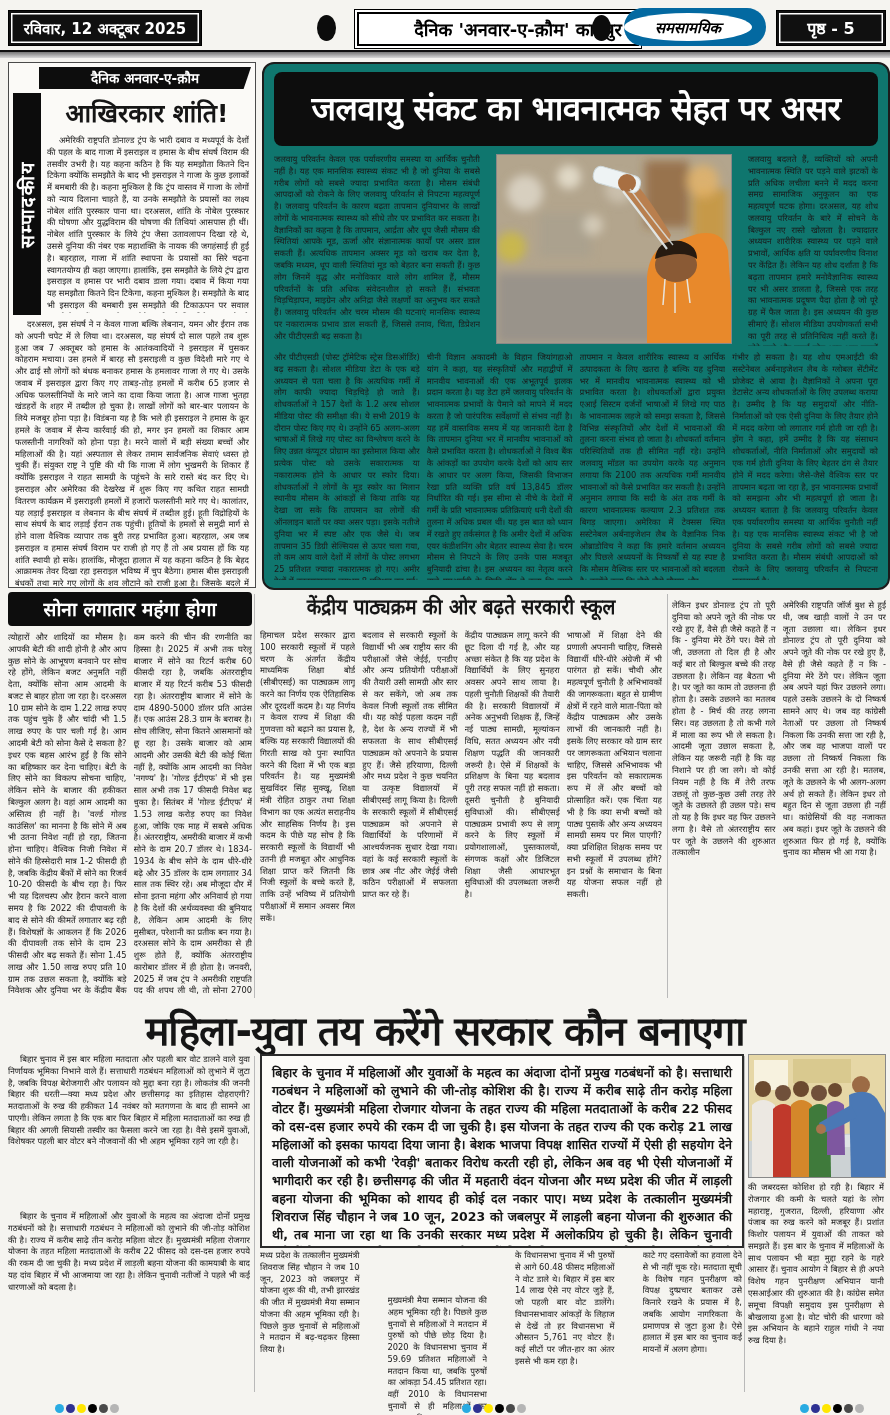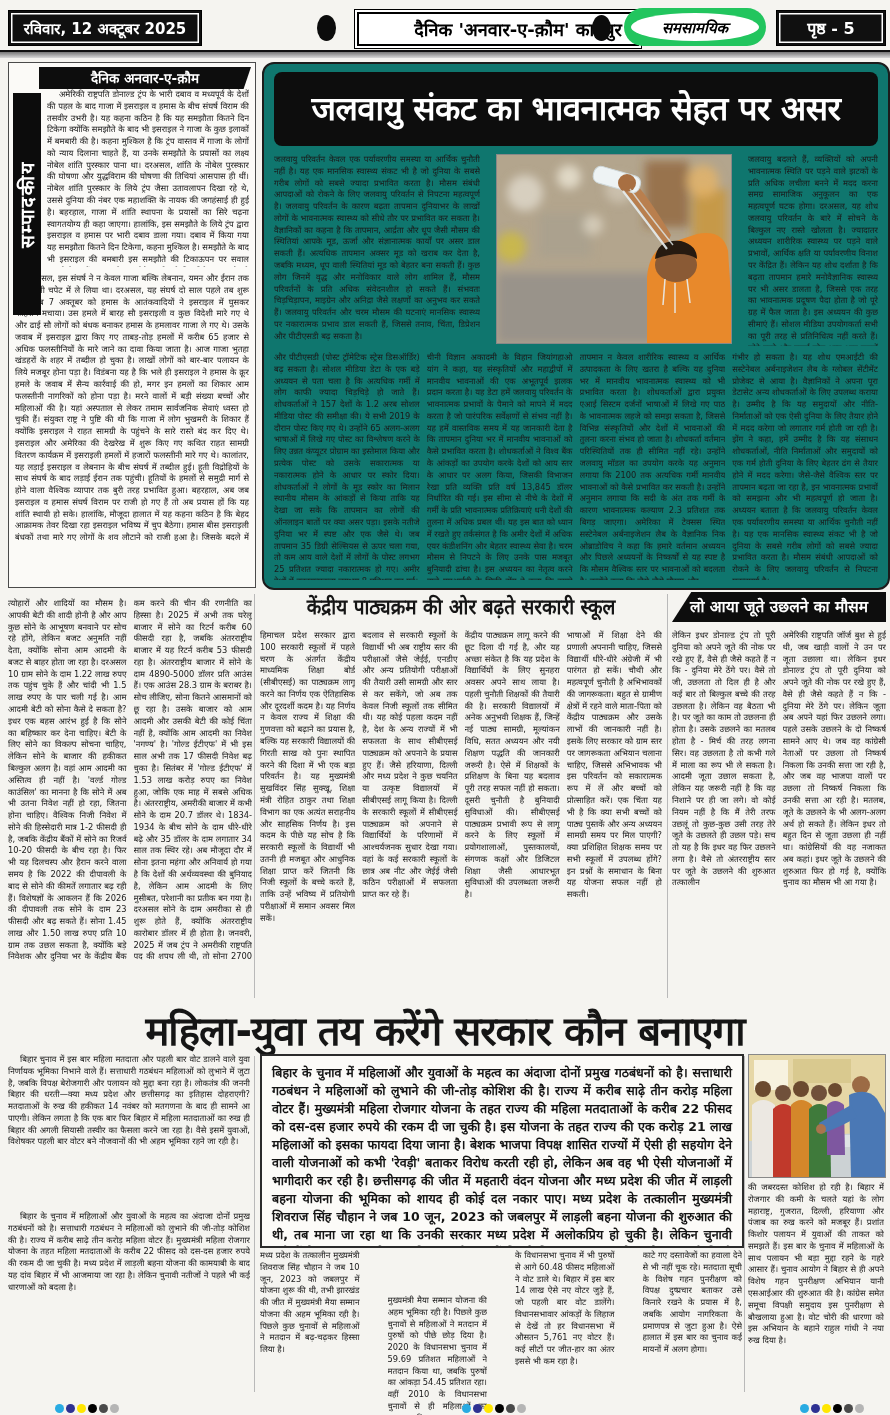--- a/index.html
+++ b/index.html
@@ -5,21 +5,21 @@
   html,body{margin:0;padding:0;}
   body{width:890px;height:1415px;position:relative;background:#f5f4f0;
        font-family:"DejaVu Sans","Liberation Sans",sans-serif;color:#151515;}
   .abs{position:absolute;}
   
   .mbox{background:#101010;color:#fff;border:1.5px solid #000;box-shadow:inset 0 0 0 2px #101010, inset 0 0 0 3.5px #fff;
         display:flex;align-items:center;justify-content:center;font-weight:bold;}
   .titlebox{background:#fff;color:#000;border:2px solid #000;box-shadow:0 0 0 2px #fff,0 0 0 3px #000;
         display:flex;align-items:center;justify-content:center;font-weight:bold;}
   .bullet{background:#0c0c0c;border-radius:50%;}
-  .blob{background:#22c55e;border-radius:20px;display:flex;align-items:center;justify-content:center;}
+  .blob{background:#0369a1;border-radius:20px;display:flex;align-items:center;}
   .blob .inner{background:#fff;border-radius:50%;width:128px;height:28px;display:flex;align-items:center;justify-content:center;
         font-weight:bold;font-style:italic;font-size:15px;color:#000;}
   .hrule{background:linear-gradient(#777,#d9d9d9);border-top:2px solid #111;}
   
   .bodytext{font-size:8.3px;line-height:1.42;text-align:justify;color:#1a1a1a;overflow:hidden;}
   .banner{background:#0d0d0d;color:#fff;font-weight:bold;text-align:center;overflow:hidden;}
   .colflex{display:flex;gap:7px;}
   .colflex > div{flex:1;}
   .vrule{background:#b9b9b9;width:1px;}
   
@@ -53,20 +53,21 @@
   <span class="abs bullet" style="left:592px;top:15px;width:19px;height:26px;"></span>
   <div class="abs blob" style="left:624px;top:8px;width:142px;height:38px;">
     <div class="inner">समसामयिक</div>
   </div>
   <div class="abs mbox" style="left:776px;top:10px;width:108px;height:34px;font-size:16px;">पृष्ठ - 5</div>
   <div class="abs hrule" style="left:0;top:50px;width:890px;height:6px;"></div>
 
   <div class="abs edbox" style="left:8px;top:62px;width:246px;height:524px;">
     <div class="banner edkicker">दैनिक अनवार-ए-क़ौम</div>
     <div class="abs edstrip" style="left:4px;top:30px;width:28px;height:222px;">सम्पादकीय</div>
+    <div class="edtitle">आखिरकार शांति!</div>
     <p class="bodytext" style="margin-left:38px;height:178px;">अमेरिकी राष्ट्रपति डोनाल्ड ट्रंप के भारी दबाव व मध्यपूर्व के देशों की पहल के बाद गाजा में इसराइल व हमास के बीच संघर्ष विराम की तसवीर उभरी है। यह कहना कठिन है कि यह समझौता कितने दिन टिकेगा क्योंकि समझौते के बाद भी इसराइल ने गाजा के कुछ इलाकों में बमबारी की है। कहना मुश्किल है कि ट्रंप वास्तव में गाजा के लोगों को न्याय दिलाना चाहते हैं, या उनके समझौते के प्रयासों का लक्ष्य नोबेल शांति पुरस्कार पाना था। दरअसल, शांति के नोबेल पुरस्कार की घोषणा और युद्धविराम की घोषणा की तिथियां आसपास ही थीं। नोबेल शांति पुरस्कार के लिये ट्रंप जैसा उतावलापन दिखा रहे थे, उससे दुनिया की नंबर एक महाशक्ति के नायक की जगहंसाई ही हुई है। बहरहाल, गाजा में शांति स्थापना के प्रयासों का सिरे चढ़ना स्वागतयोग्य ही कहा जाएगा। हालांकि, इस समझौते के लिये ट्रंप द्वारा इसराइल व हमास पर भारी दबाव डाला गया। दबाव में किया गया यह समझौता कितने दिन टिकेगा, कहना मुश्किल है। समझौते के बाद भी इसराइल की बमबारी इस समझौते की टिकाऊपन पर सवाल उठाती है। वहीं हमास भी समझौते पर कितने दिन टिकेगा, यह देखने वाली बात होगी। निश्चित रूप से इस अशांत क्षेत्र और पश्चिमी एशिया में शांति की उम्मीद हकीकत बनी।</p>
     <p class="bodytext" style="height:268px;">दरअसल, इस संघर्ष ने न केवल गाजा बल्कि लेबनान, यमन और ईरान तक को अपनी चपेट में ले लिया था। दरअसल, यह संघर्ष दो साल पहले तब शुरू हुआ जब 7 अक्तूबर को हमास के आतंकवादियों ने इसराइल में घुसकर कोहराम मचाया। उस हमले में बारह सौ इसराइली व कुछ विदेशी मारे गए थे और ढाई सौ लोगों को बंधक बनाकर हमास के हमलावर गाजा ले गए थे। उसके जवाब में इसराइल द्वारा किए गए ताबड़-तोड़ हमलों में करीब 65 हजार से अधिक फलस्तीनियों के मारे जाने का दावा किया जाता है। आज गाजा भुतहा खंडहरों के शहर में तब्दील हो चुका है। लाखों लोगों को बार-बार पलायन के लिये मजबूर होना पड़ा है। विडंबना यह है कि भले ही इसराइल ने हमास के क्रूर हमले के जवाब में सैन्य कार्रवाई की हो, मगर इन हमलों का शिकार आम फलस्तीनी नागरिकों को होना पड़ा है। मरने वालों में बड़ी संख्या बच्चों और महिलाओं की है। यहां अस्पताल से लेकर तमाम सार्वजनिक सेवाएं ध्वस्त हो चुकी हैं। संयुक्त राष्ट्र ने पुष्टि की थी कि गाजा में लोग भुखमरी के शिकार हैं क्योंकि इसराइल ने राहत सामग्री के पहुंचने के सारे रास्ते बंद कर दिए थे। इसराइल और अमेरिका की देखरेख में शुरू किए गए कथित राहत सामग्री वितरण कार्यक्रम में इसराइली हमलों में हजारों फलस्तीनी मारे गए थे। कालांतर, यह लड़ाई इसराइल व लेबनान के बीच संघर्ष में तब्दील हुई। हूती विद्रोहियों के साथ संघर्ष के बाद लड़ाई ईरान तक पहुंची। हूतियों के हमलों से समुद्री मार्ग से होने वाला वैश्विक व्यापार तक बुरी तरह प्रभावित हुआ। बहरहाल, अब जब इसराइल व हमास संघर्ष विराम पर राजी हो गए हैं तो अब प्रयास हों कि यह शांति स्थायी हो सके। हालांकि, मौजूदा हालात में यह कहना कठिन है कि बेहद आक्रामक तेवर दिखा रहा इसराइल भविष्य में चुप बैठेगा। हमास बीस इसराइली बंधकों तथा मारे गए लोगों के शव लौटाने को राजी हुआ है। जिसके बदले में इसराइल द्वारा हमास के कुछ लड़ाकों समेत हजारों फलस्तीन कैदियों को रिहा किया जाना है।</p>
   </div>
 
   <div class="abs climbox" style="left:262px;top:62px;width:624px;height:524px;">
     <div class="banner climbanner">जलवायु संकट का भावनात्मक सेहत पर असर</div>
     <div style="display:flex;gap:16px;padding:2px 10px 0 10px;height:192px;">
       <div class="bodytext" style="width:206px;height:192px;">जलवायु परिवर्तन केवल एक पर्यावरणीय समस्या या आर्थिक चुनौती नहीं है। यह एक मानसिक स्वास्थ्य संकट भी है जो दुनिया के सबसे गरीब लोगों को सबसे ज्यादा प्रभावित करता है। मौसम संबंधी आपदाओं को रोकने के लिए जलवायु परिवर्तन से निपटना महत्वपूर्ण है। जलवायु परिवर्तन के कारण बढ़ता तापमान दुनियाभर के लाखों लोगों के भावनात्मक स्वास्थ्य को सीधे तौर पर प्रभावित कर सकता है। वैज्ञानिकों का कहना है कि तापमान, आर्द्रता और धूप जैसी मौसम की स्थितियां आपके मूड, ऊर्जा और संज्ञानात्मक कार्यों पर असर डाल सकती हैं। अत्यधिक तापमान अक्सर मूड को खराब कर देता है, जबकि मध्यम, धूप वाली स्थितियां मूड को बेहतर बना सकती हैं। कुछ लोग जिनमें वृद्ध और मनोविकार वाले लोग शामिल हैं, मौसम परिवर्तनों के प्रति अधिक संवेदनशील हो सकते हैं। संभवतः चिड़चिड़ापन, माइग्रेन और अनिद्रा जैसे लक्षणों का अनुभव कर सकते हैं। जलवायु परिवर्तन और चरम मौसम की घटनाएं मानसिक स्वास्थ्य पर नकारात्मक प्रभाव डाल सकती हैं, जिससे तनाव, चिंता, डिप्रेशन और पीटीएसडी बढ़ सकता है।</div>
       <div class="photo-frame" style="width:234px;height:188px;">
         <svg width="234" height="188" viewBox="0 0 234 188">
@@ -108,38 +109,38 @@
       <div class="bodytext" style="height:228px;">चीनी विज्ञान अकादमी के विहान जियांगहाओ यांग ने कहा, यह संस्कृतियों और महाद्वीपों में मानवीय भावनाओं की एक अभूतपूर्व झलक प्रदान करता है। यह डेटा हमें जलवायु परिवर्तन के भावनात्मक प्रभावों के पैमाने को मापने में मदद करता है जो पारंपरिक सर्वेक्षणों से संभव नहीं है। यह हमें वास्तविक समय में यह जानकारी देता है कि तापमान दुनिया भर में मानवीय भावनाओं को कैसे प्रभावित करता है। शोधकर्ताओं ने विश्व बैंक के आंकड़ों का उपयोग करके देशों को आय स्तर के आधार पर अलग किया, जिसकी विभाजन रेखा प्रति व्यक्ति प्रति वर्ष 13,845 डॉलर निर्धारित की गई। इस सीमा से नीचे के देशों में गर्मी के प्रति भावनात्मक प्रतिक्रियाएं धनी देशों की तुलना में अधिक प्रबल थीं। यह इस बात को ध्यान में रखते हुए तर्कसंगत है कि अमीर देशों में अधिक एयर कंडीशनिंग और बेहतर स्वास्थ्य सेवा है। चरम मौसम से निपटने के लिए उनके पास मजबूत बुनियादी ढांचा है। इस अध्ययन का नेतृत्व करने वाले एमआईटी के सिकी झेंग ने कहा कि हमारे अध्ययन से पता चलता है कि बढ़ता</div>
       <div class="bodytext" style="height:228px;">तापमान न केवल शारीरिक स्वास्थ्य व आर्थिक उत्पादकता के लिए खतरा है बल्कि यह दुनिया भर में मानवीय भावनात्मक स्वास्थ्य को भी प्रभावित करता है। शोधकर्ताओं द्वारा प्रयुक्त एआई सिस्टम दर्जनों भाषाओं में लिखे गए पाठ के भावनात्मक लहजे को समझ सकता है, जिससे विभिन्न संस्कृतियों और देशों में भावनाओं की तुलना करना संभव हो जाता है। शोधकर्ता वर्तमान परिस्थितियों तक ही सीमित नहीं रहे। उन्होंने जलवायु मॉडल का उपयोग करके यह अनुमान लगाया कि 2100 तक अत्यधिक गर्मी मानवीय भावनाओं को कैसे प्रभावित कर सकती है। उन्होंने अनुमान लगाया कि सदी के अंत तक गर्मी के कारण भावनात्मक कल्याण 2.3 प्रतिशत तक बिगड़ जाएगा। अमेरिका में टेक्सस स्थित सस्टेनेबल अर्बनाइजेशन लैब के वैज्ञानिक निक ओब्राडोविच ने कहा कि हमारे वर्तमान अध्ययन और पिछले अध्ययनों के निष्कर्षों से यह स्पष्ट है कि मौसम वैश्विक स्तर पर भावनाओं को बदलता है। उन्होंने कहा कि जैसे-जैसे मौसम और</div>
       <div class="bodytext" style="height:228px;">गंभीर हो सकता है। यह शोध एमआईटी की सस्टेनेबल अर्बनाइजेशन लैब के ग्लोबल सेंटीमेंट प्रोजेक्ट से आया है। वैज्ञानिकों ने अपना पूरा डेटासेट अन्य शोधकर्ताओं के लिए उपलब्ध कराया है। उम्मीद है कि यह समुदायों और नीति-निर्माताओं को एक ऐसी दुनिया के लिए तैयार होने में मदद करेगा जो लगातार गर्म होती जा रही है। झेंग ने कहा, हमें उम्मीद है कि यह संसाधन शोधकर्ताओं, नीति निर्माताओं और समुदायों को एक गर्म होती दुनिया के लिए बेहतर ढंग से तैयार होने में मदद करेगा। जैसे-जैसे वैश्विक स्तर पर तापमान बढ़ता जा रहा है, इन भावनात्मक प्रभावों को समझना और भी महत्वपूर्ण हो जाता है। अध्ययन बताता है कि जलवायु परिवर्तन केवल एक पर्यावरणीय समस्या या आर्थिक चुनौती नहीं है। यह एक मानसिक स्वास्थ्य संकट भी है जो दुनिया के सबसे गरीब लोगों को सबसे ज्यादा प्रभावित करता है। मौसम संबंधी आपदाओं को रोकने के लिए जलवायु परिवर्तन से निपटना महत्वपूर्ण है।</div>
     </div>
   </div>
 
   <div class="abs vrule" style="left:254px;top:594px;height:404px;"></div>
   <div class="abs vrule" style="left:667px;top:594px;height:404px;"></div>
 
   <div class="abs" style="left:8px;top:592px;width:244px;height:408px;">
+    <div class="banner goldbanner">सोना लगातार महंगा होगा</div>
     <div class="colflex" style="margin-top:6px;height:364px;">
       <div class="bodytext" style="height:364px;">त्योहारों और शादियों का मौसम है। आपकी बेटी की शादी होनी है और आप कुछ सोने के आभूषण बनवाने पर सोच रहे होंगे, लेकिन बजट अनुमति नहीं देता, क्योंकि सोना आम आदमी के बजट से बाहर होता जा रहा है। दरअसल 10 ग्राम सोने के दाम 1.22 लाख रुपए तक पहुंच चुके हैं और चांदी भी 1.5 लाख रुपए के पार चली गई है। आम आदमी बेटी को सोना कैसे दे सकता है? इधर एक बहस आरंभ हुई है कि सोने का बहिष्कार कर देना चाहिए। बेटी के लिए सोने का विकल्प सोचना चाहिए, लेकिन सोने के बाजार की हकीकत बिल्कुल अलग है। वहां आम आदमी का अस्तित्व ही नहीं है। 'वर्ल्ड गोल्ड काउंसिल' का मानना है कि सोने में अब भी उतना निवेश नहीं हो रहा, जितना होना चाहिए। वैश्विक निजी निवेश में सोने की हिस्सेदारी मात्र 1-2 फीसदी ही है, जबकि केंद्रीय बैंकों में सोने का रिजर्व 10-20 फीसदी के बीच रहा है। फिर भी यह दिलचस्प और हैरान करने वाला समय है कि 2022 की दीपावली के बाद से सोने की कीमतें लगातार बढ़ रही हैं। विशेषज्ञों के आकलन हैं कि 2026 की दीपावली तक सोने के दाम 23 फीसदी और बढ़ सकते हैं। सोना 1.45 लाख और 1.50 लाख रुपए प्रति 10 ग्राम तक उछल सकता है, क्योंकि बड़े निवेशक और दुनिया भर के केंद्रीय बैंक सोने में लगातार निवेश कर रहे हैं। चीन का पीपुल्स बैंक ऑफ चाइना सितंबर में लगातार 11वें महीने सोने का शुद्ध खरीददार रहा है। यह डॉलर पर निर्भरता</div>
       <div class="bodytext" style="height:364px;">कम करने की चीन की रणनीति का हिस्सा है। 2025 में अभी तक घरेलू बाजार में सोने का रिटर्न करीब 60 फीसदी रहा है, जबकि अंतरराष्ट्रीय बाजार में यह रिटर्न करीब 53 फीसदी रहा है। अंतरराष्ट्रीय बाजार में सोने के दाम 4890-5000 डॉलर प्रति आउंस हैं। एक आउंस 28.3 ग्राम के बराबर है। सोच लीजिए, सोना कितने आसमानों को छू रहा है। उसके बाजार को आम आदमी और उसकी बेटी की कोई चिंता नहीं है, क्योंकि आम आदमी का निवेश 'नगण्य' है। 'गोल्ड ईटीएफ' में भी इस साल अभी तक 17 फीसदी निवेश बढ़ चुका है। सितंबर में 'गोल्ड ईटीएफ' में 1.53 लाख करोड़ रुपए का निवेश हुआ, जोकि एक माह में सबसे अधिक है। अंतरराष्ट्रीय, अमरीकी बाजार में कभी सोने के दाम 20.7 डॉलर थे। 1834-1934 के बीच सोने के दाम धीरे-धीरे बढ़े और 35 डॉलर के दाम लगातार 34 साल तक स्थिर रहे। अब मौजूदा दौर में सोना इतना महंगा और अनिवार्य हो गया है कि देशों की अर्थव्यवस्था की बुनियाद है, लेकिन आम आदमी के लिए मुसीबत, परेशानी का प्रतीक बन गया है। दरअसल सोने के दाम अमरीका से ही शुरू होते हैं, क्योंकि अंतरराष्ट्रीय कारोबार डॉलर में ही होता है। जनवरी, 2025 में जब ट्रंप ने अमरीकी राष्ट्रपति पद की शपथ ली थी, तो सोना 2700 डॉलर प्रति आउंस था। उनके 8 माह के कार्यकाल में सोना महंगा ही होता गया है। राष्ट्रपति ट्रंप ने टैरिफ की बात शुरू की, तो देशों में अनिश्चितता फैलने लगी, नतीजतन सोना महंगा होता गया।</div>
     </div>
   </div>
 
   <div class="abs" style="left:260px;top:592px;width:402px;height:408px;">
     <div class="schoolhead">केंद्रीय पाठ्यक्रम की ओर बढ़ते सरकारी स्कूल</div>
     <div class="colflex" style="margin-top:10px;height:360px;">
       <div class="bodytext" style="height:360px;">हिमाचल प्रदेश सरकार द्वारा 100 सरकारी स्कूलों में पहले चरण के अंतर्गत केंद्रीय माध्यमिक शिक्षा बोर्ड (सीबीएसई) का पाठ्यक्रम लागू करने का निर्णय एक ऐतिहासिक और दूरदर्शी कदम है। यह निर्णय न केवल राज्य में शिक्षा की गुणवत्ता को बढ़ाने का प्रयास है, बल्कि यह सरकारी विद्यालयों की गिरती साख को पुनः स्थापित करने की दिशा में भी एक बड़ा परिवर्तन है। यह मुख्यमंत्री सुखविंदर सिंह सुक्खू, शिक्षा मंत्री रोहित ठाकुर तथा शिक्षा विभाग का एक अत्यंत सराहनीय और साहसिक निर्णय है। इस कदम के पीछे यह सोच है कि सरकारी स्कूलों के विद्यार्थी भी उतनी ही मजबूत और आधुनिक शिक्षा प्राप्त करें जितनी कि निजी स्कूलों के बच्चे करते हैं, ताकि उन्हें भविष्य में प्रतियोगी परीक्षाओं में समान अवसर मिल सकें।</div>
       <div class="bodytext" style="height:360px;">बदलाव से सरकारी स्कूलों के विद्यार्थी भी अब राष्ट्रीय स्तर की परीक्षाओं जैसे जेईई, एनडीए और अन्य प्रतियोगी परीक्षाओं की तैयारी उसी सामग्री और स्तर से कर सकेंगे, जो अब तक केवल निजी स्कूलों तक सीमित थी। यह कोई पहला कदम नहीं है, देश के अन्य राज्यों में भी सफलता के साथ सीबीएसई पाठ्यक्रम को अपनाने के प्रयास हुए हैं। जैसे हरियाणा, दिल्ली और मध्य प्रदेश ने कुछ चयनित या उत्कृष्ट विद्यालयों में सीबीएसई लागू किया है। दिल्ली के सरकारी स्कूलों में सीबीएसई पाठ्यक्रम को अपनाने से विद्यार्थियों के परिणामों में आश्चर्यजनक सुधार देखा गया। वहां के कई सरकारी स्कूलों के छात्र अब नीट और जेईई जैसी कठिन परीक्षाओं में सफलता प्राप्त कर रहे हैं।</div>
       <div class="bodytext" style="height:360px;">केंद्रीय पाठ्यक्रम लागू करने की छूट दिला दी गई है, और यह अच्छा संकेत है कि यह प्रदेश के विद्यार्थियों के लिए सुनहरा अवसर अपने साथ लाया है। पहली चुनौती शिक्षकों की तैयारी की है। सरकारी विद्यालयों में अनेक अनुभवी शिक्षक हैं, जिन्हें नई पाठ्य सामग्री, मूल्यांकन विधि, सतत अध्ययन और नयी शिक्षण पद्धति की जानकारी जरूरी है। ऐसे में शिक्षकों के प्रशिक्षण के बिना यह बदलाव पूरी तरह सफल नहीं हो सकता। दूसरी चुनौती है बुनियादी सुविधाओं की। सीबीएसई पाठ्यक्रम प्रभावी रूप से लागू करने के लिए स्कूलों में प्रयोगशालाओं, पुस्तकालयों, संगणक कक्षों और डिजिटल शिक्षा जैसी आधारभूत सुविधाओं की उपलब्धता जरूरी है।</div>
       <div class="bodytext" style="height:360px;">भाषाओं में शिक्षा देने की प्रणाली अपनानी चाहिए, जिससे विद्यार्थी धीरे-धीरे अंग्रेजी में भी पारंगत हो सकें। चौथी और महत्वपूर्ण चुनौती है अभिभावकों की जागरूकता। बहुत से ग्रामीण क्षेत्रों में रहने वाले माता-पिता को केंद्रीय पाठ्यक्रम और उसके लाभों की जानकारी नहीं है। इसके लिए सरकार को ग्राम स्तर पर जागरूकता अभियान चलाना चाहिए, जिससे अभिभावक भी इस परिवर्तन को सकारात्मक रूप में लें और बच्चों को प्रोत्साहित करें। एक चिंता यह भी है कि क्या सभी बच्चों को पाठ्य पुस्तकें और अन्य अध्ययन सामग्री समय पर मिल पाएगी? क्या प्रशिक्षित शिक्षक समय पर सभी स्कूलों में उपलब्ध होंगे? इन प्रश्नों के समाधान के बिना यह योजना सफल नहीं हो सकती।</div>
     </div>
   </div>
 
   <div class="abs" style="left:672px;top:592px;width:214px;height:408px;">
-    <div class="banner shoesbanner">लो आया जूते उछलने का मौसम</div>
     <div class="colflex" style="margin-top:8px;height:362px;">
       <div class="bodytext" style="height:362px;">लेकिन इधर डोनाल्ड ट्रंप तो पूरी दुनिया को अपने जूते की नोक पर रखे हुए हैं, वैसे ही जैसे कहते हैं न कि - दुनिया मेरे ठेंगे पर। वैसे तो जी, उछलता तो दिल ही है और कई बार तो बिल्कुल बच्चे की तरह उछलता है। लेकिन वह बैठता भी है। पर जूते का काम तो उछलना ही होता है। उसके उछलने का मतलब होता है - मिर्च की तरह लगना सिर। वह उछलता है तो कभी गले में माला का रूप भी ले सकता है। आदमी जूता उछाल सकता है, लेकिन यह जरूरी नहीं है कि वह निशाने पर ही जा लगे। वो कोई नियम नहीं है कि मैं तेरी तरफ उछलूं तो कुछ-कुछ उसी तरह तेरे जूते के उछलते ही उछल पड़े। सच तो यह है कि इधर वह फिर उछलने लगा है। वैसे तो अंतरराष्ट्रीय स्तर पर जूते के उछलने की शुरुआत तत्कालीन</div>
       <div class="bodytext" style="height:362px;">अमेरिकी राष्ट्रपति जॉर्ज बुश से हुई थी, जब खाड़ी वालों ने उन पर जूता उछाला था। लेकिन इधर डोनाल्ड ट्रंप तो पूरी दुनिया को अपने जूते की नोक पर रखे हुए हैं, वैसे ही जैसे कहते हैं न कि - दुनिया मेरे ठेंगे पर। लेकिन जूता अब अपने यहां फिर उछलने लगा। पहले उसके उछलने के दो निष्कर्ष सामने आए थे। जब वह कांग्रेसी नेताओं पर उछला तो निष्कर्ष निकला कि उनकी सत्ता जा रही है, और जब वह भाजपा वालों पर उछला तो निष्कर्ष निकला कि उनकी सत्ता आ रही है। मतलब, जूते के उछलने के भी अलग-अलग अर्थ हो सकते हैं। लेकिन इधर तो बहुत दिन से जूता उछला ही नहीं था। कांग्रेसियों की वह नजाकत अब कहां। इधर जूते के उछलने की शुरुआत फिर हो गई है, क्योंकि चुनाव का मौसम भी आ गया है।</div>
     </div>
   </div>
 
   <div class="abs biharhead" style="left:0;top:1002px;width:890px;">महिला-युवा तय करेंगे सरकार कौन बनाएगा</div>
 
   <div class="abs vrule" style="left:254px;top:1056px;height:336px;"></div>
   <div class="abs vrule" style="left:744px;top:1056px;height:336px;"></div>

